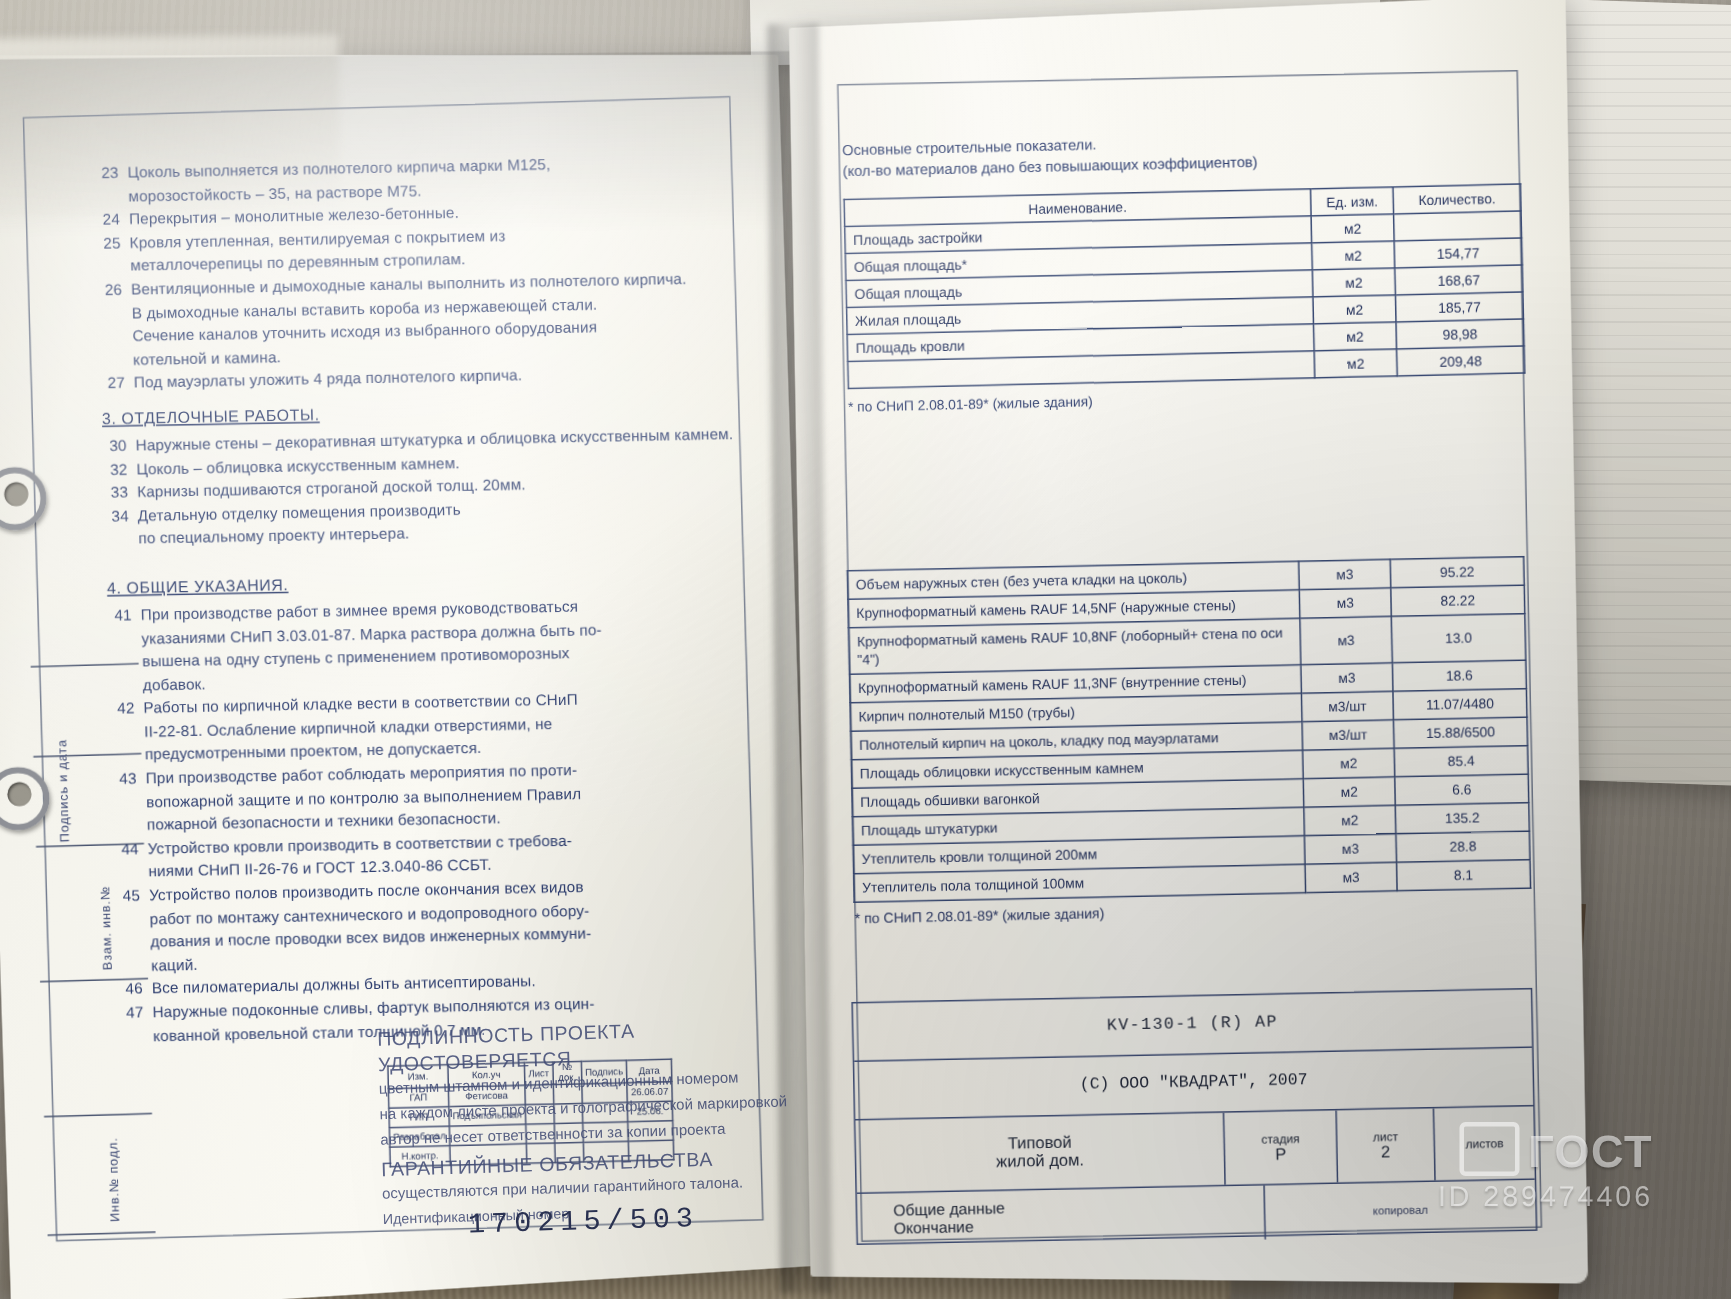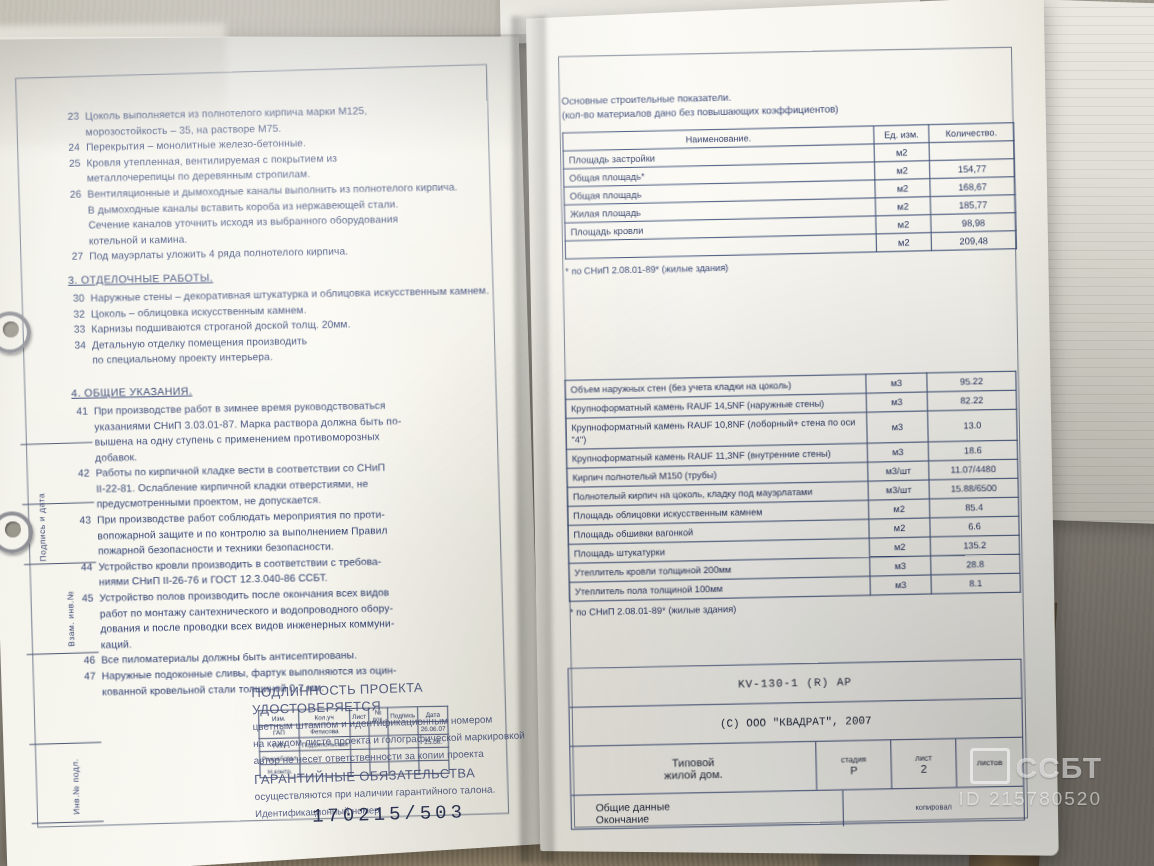--- a/index.html
+++ b/index.html
@@ -539,17 +539,17 @@
       <div style="font-size:10px;">осуществляются при наличии гарантийного талона.</div>
       <div style="font-size:9.5px;">Идентификационный номер</div>
     </div>
     <div class="serial">170215/503</div>
 
   </div>
 
   <div class="lightfall"></div>
 
   <div class="wm">
-    <span class="wm-logo"></span><span>ССБТ</span>
-    <div class="sub">ID 215780520</div>
+    <span class="wm-logo"></span><span>ГОСТ</span>
+    <div class="sub">ID 289474406</div>
   </div>
 
 </div>
 
 </body></html>

